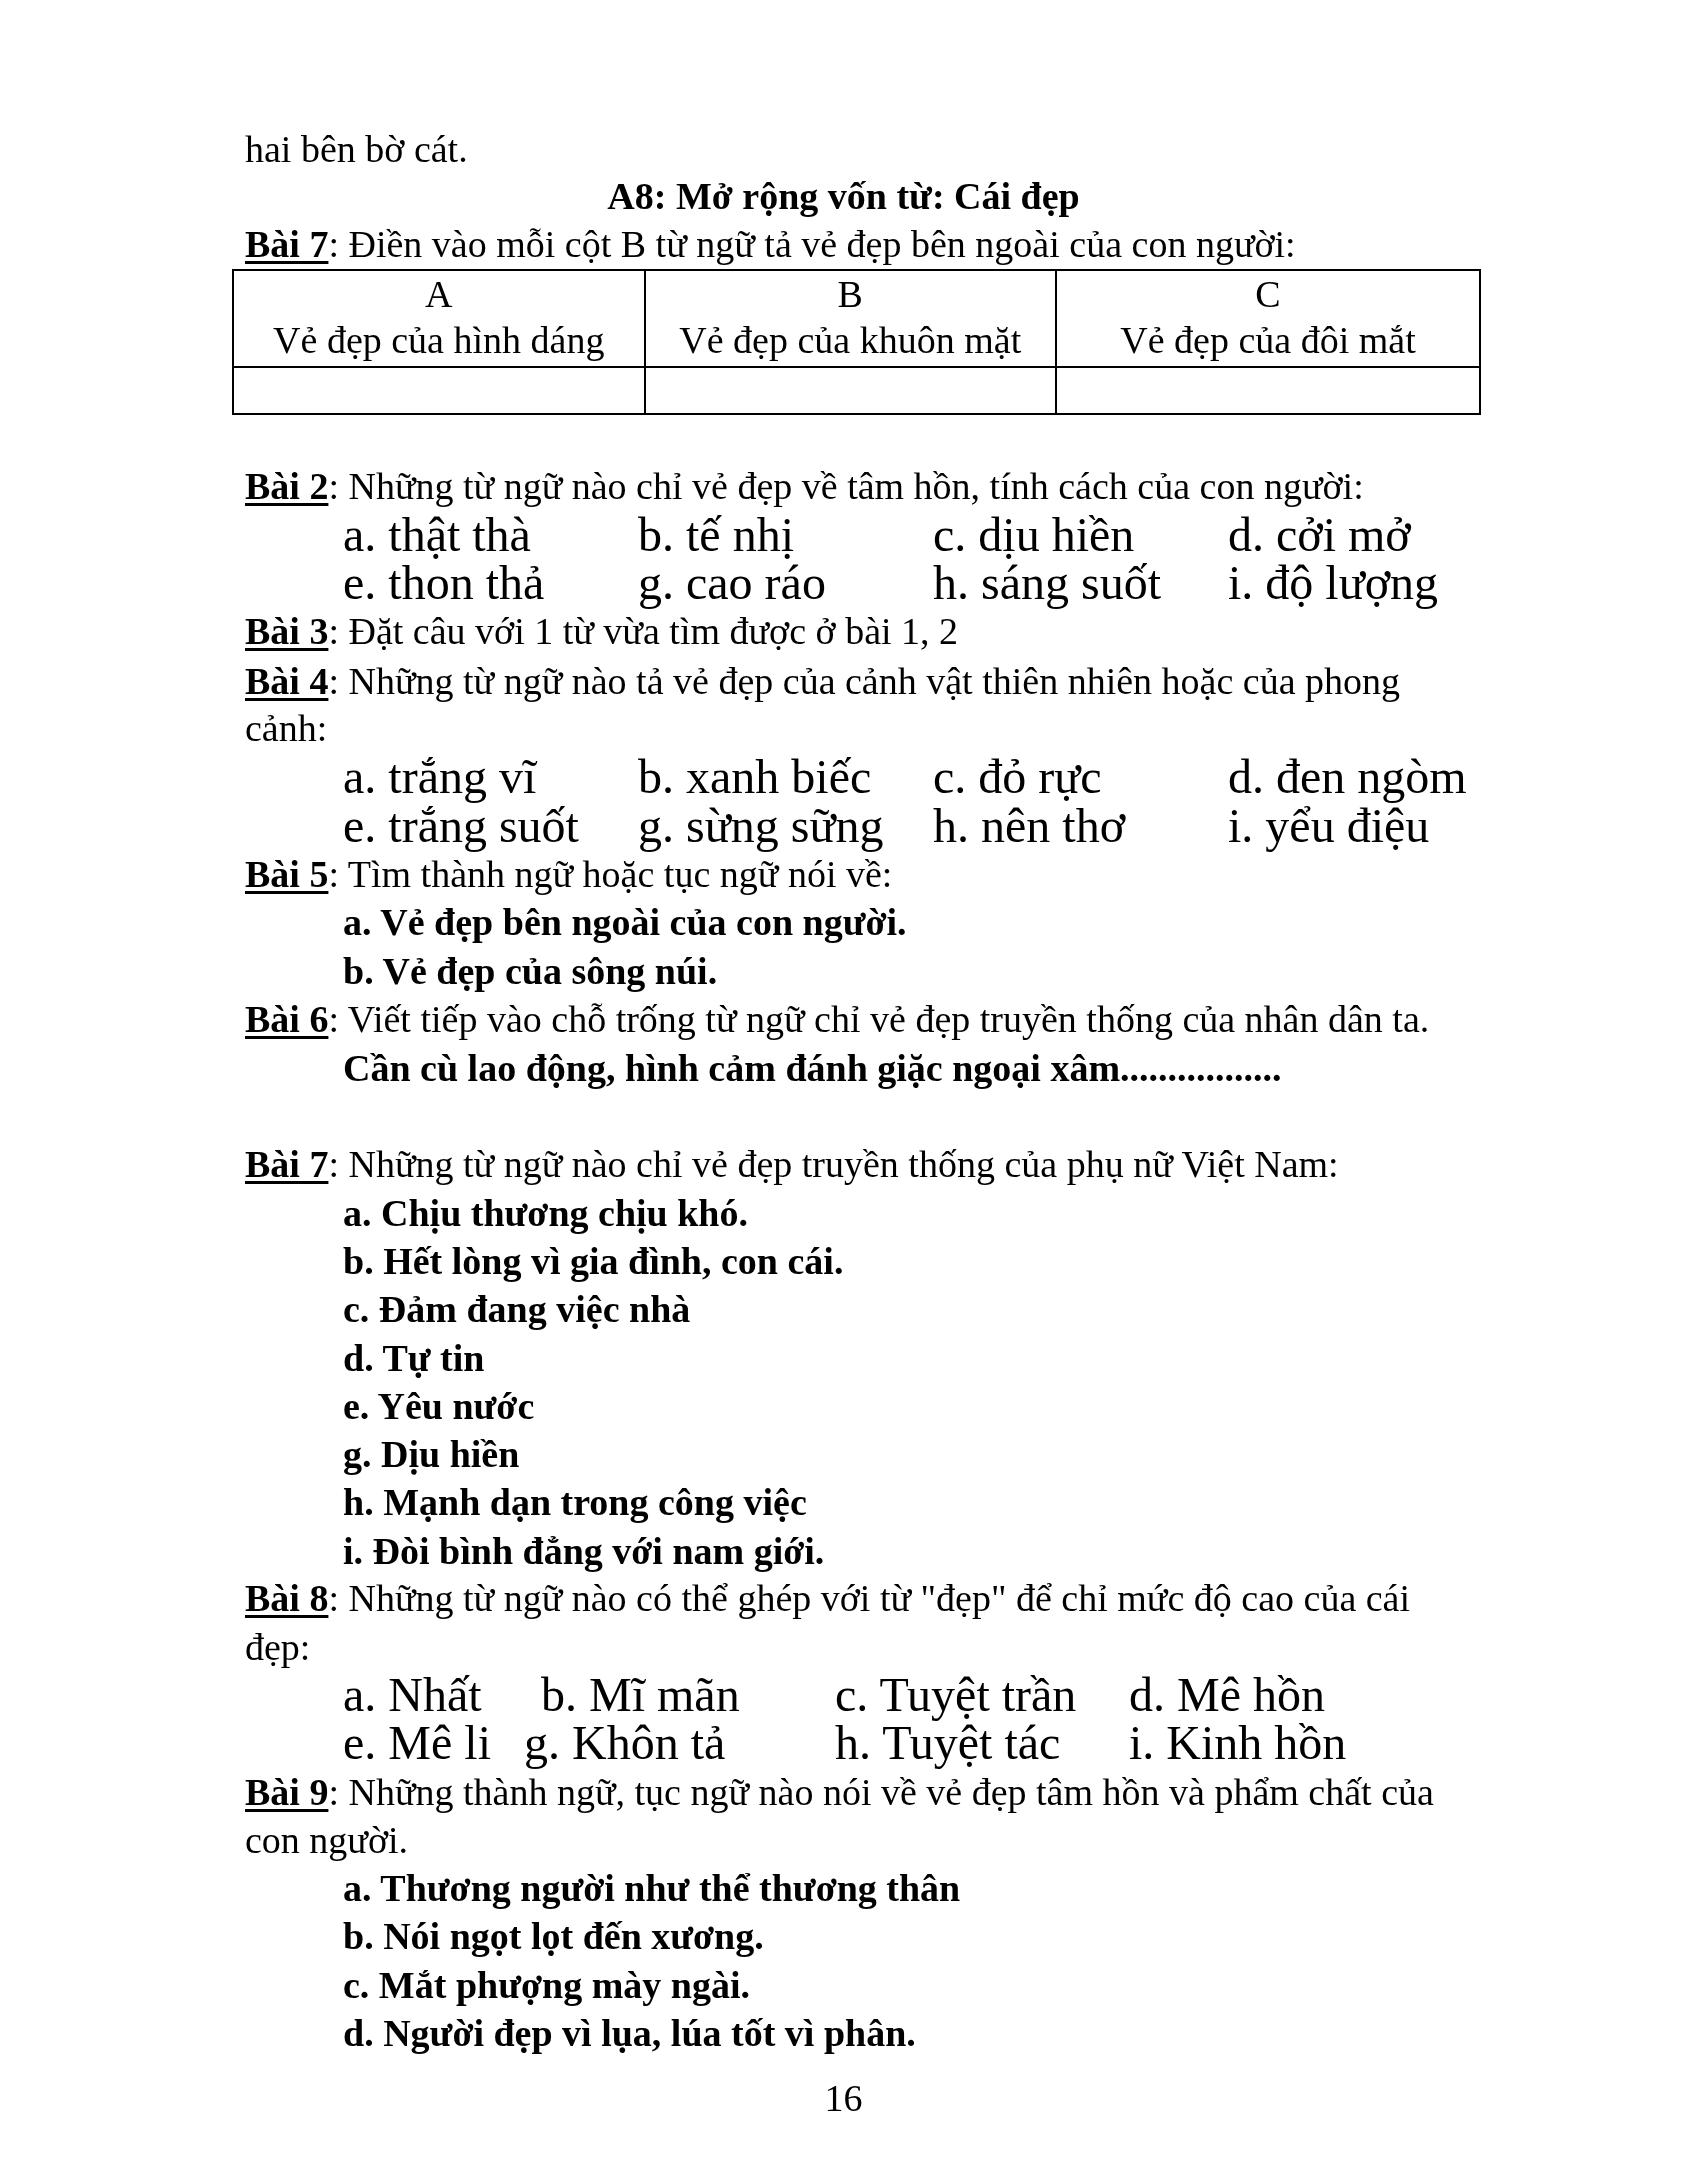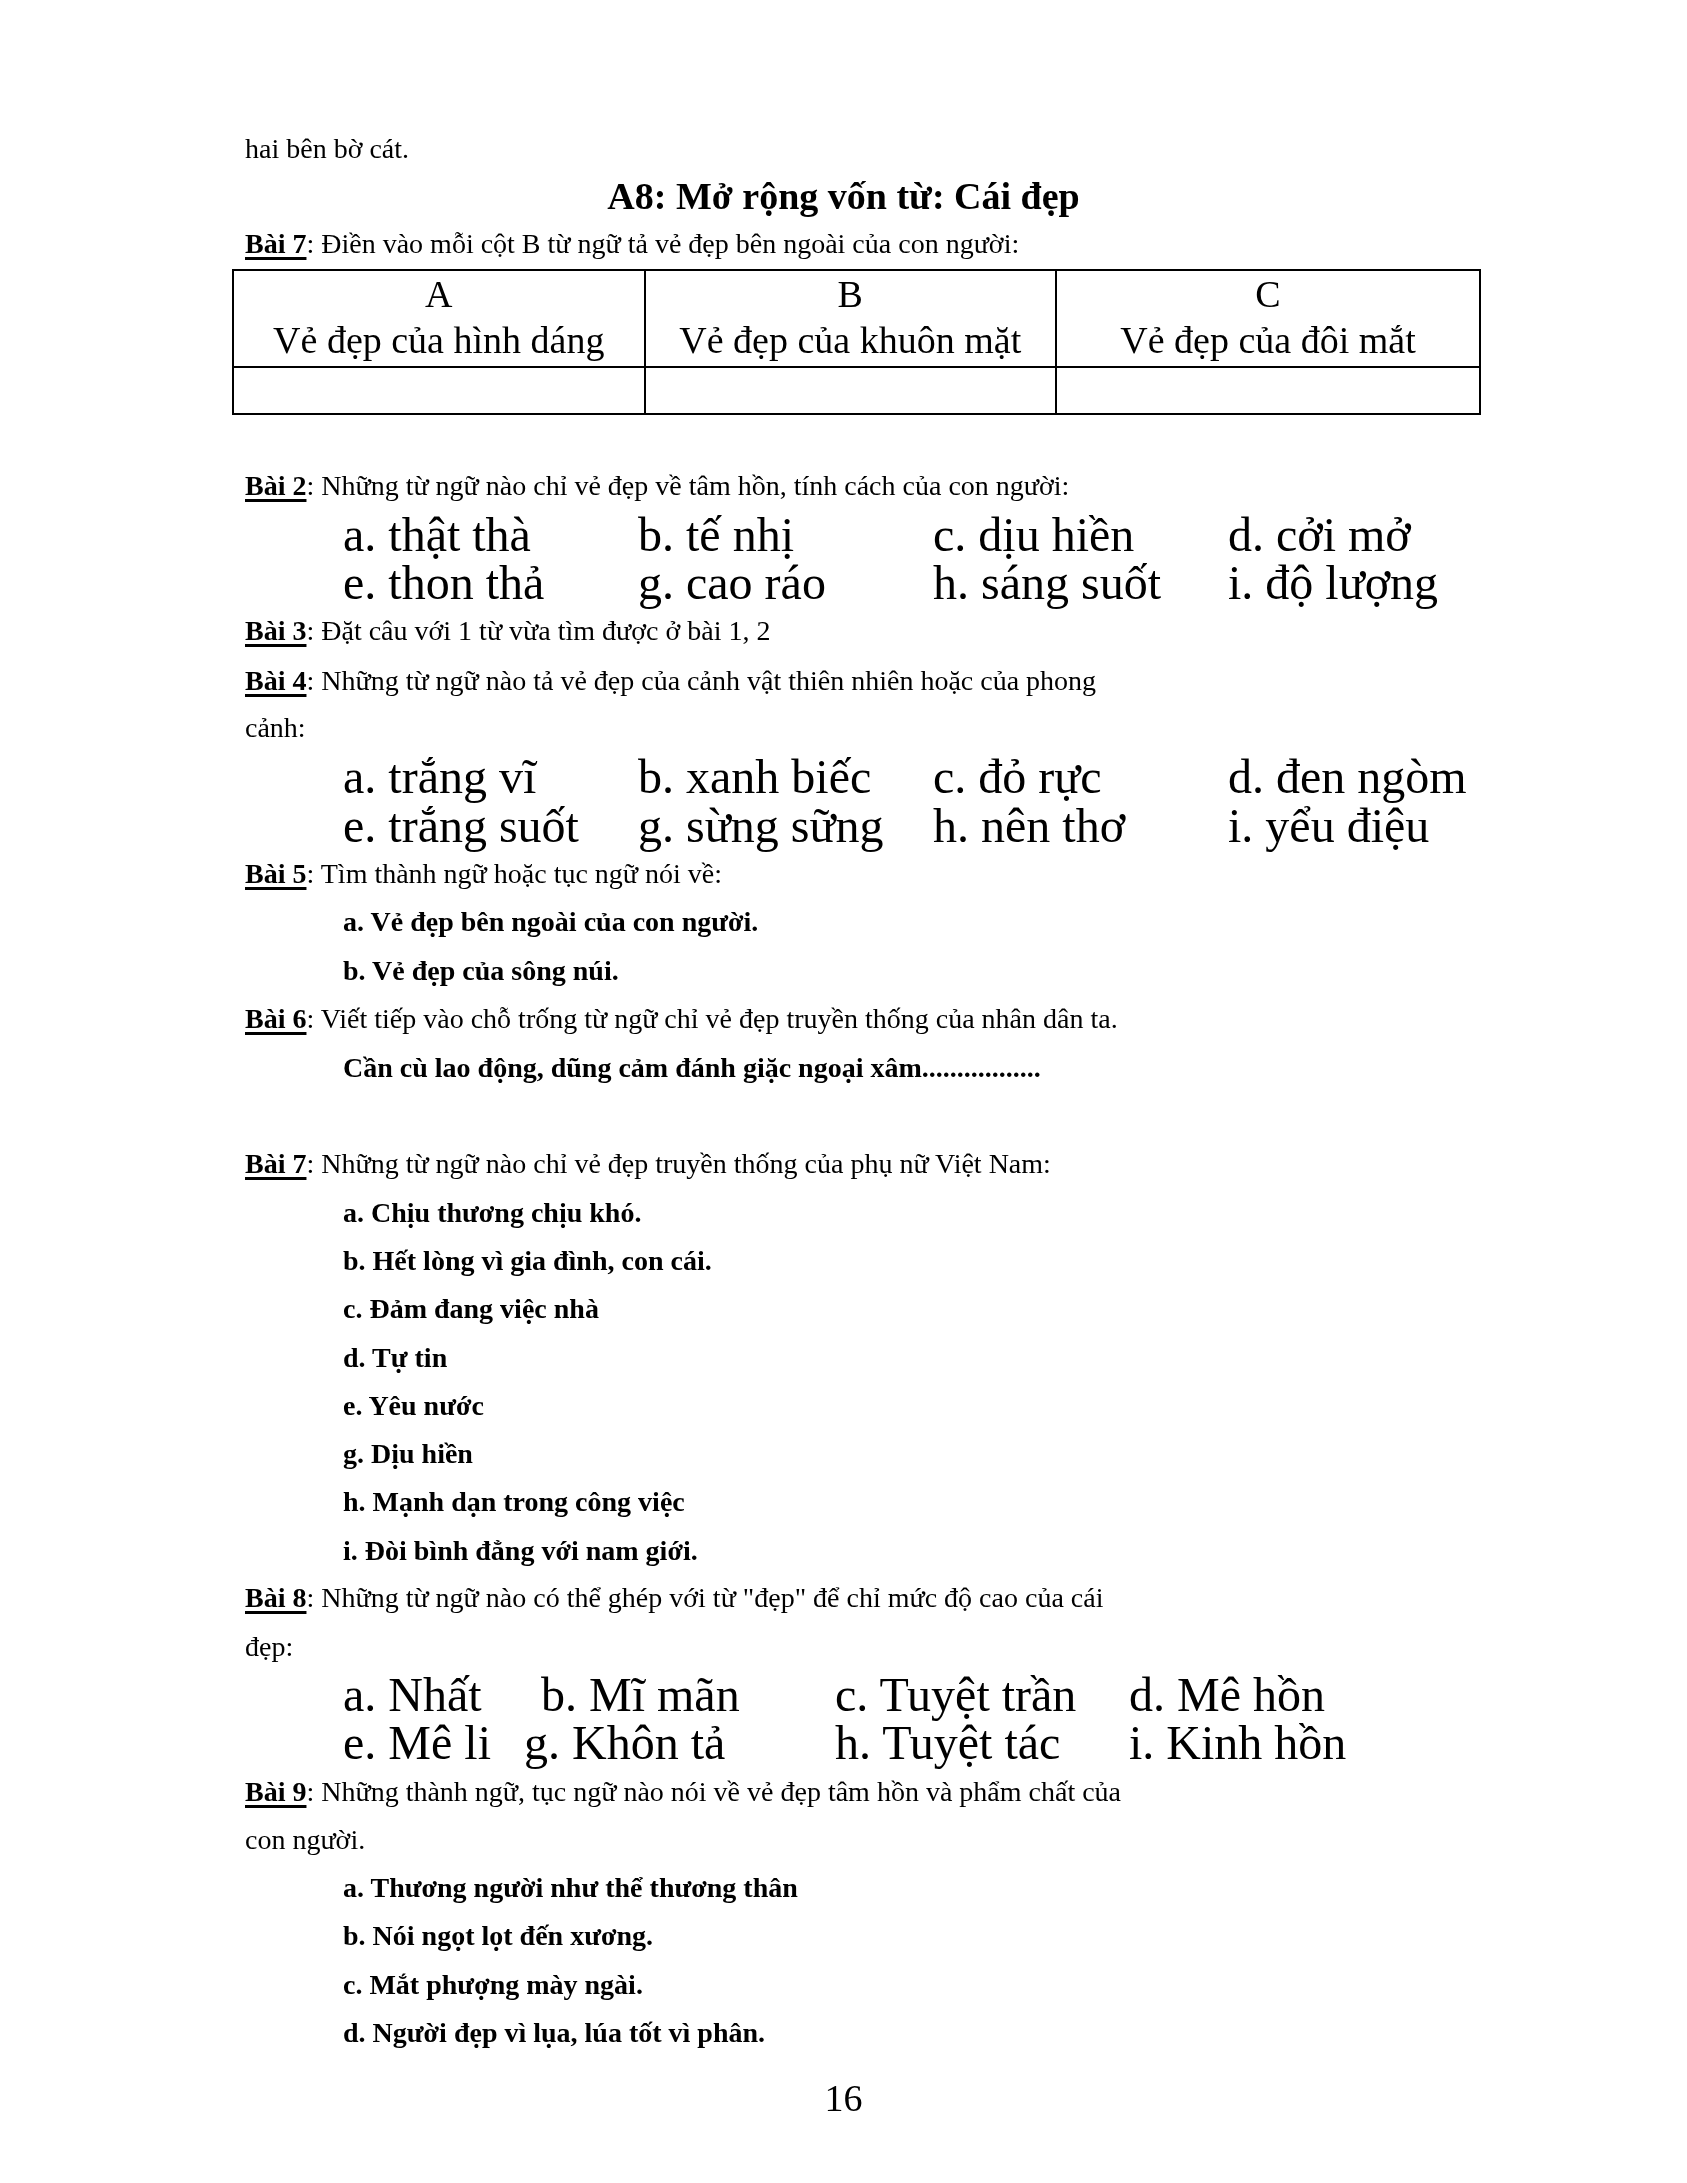--- a/index.html
+++ b/index.html
@@ -1,18 +1,18 @@
 <!DOCTYPE html>
 <html style="font-size:10.6px"><head>
 <meta charset="utf-8">
 <style>
   html, body { margin: 0; padding: 0; background: #ffffff; }
   body { width: 1687px; height: 2183px; position: relative; overflow: hidden;
          font-family: "Liberation Serif", "DejaVu Serif", serif; color: #000; }
-  .ln { position: absolute; font-size: 28px; line-height: 46px; white-space: nowrap; transform: translateY(-23px); }
+  .ln { position: absolute; font-size: 38px; line-height: 46px; white-space: nowrap; transform: translateY(-23px); }
   .l0 { left: 245px; }
   .l1 { left: 343px; font-weight: bold; }
   .b { font-weight: bold; text-decoration: underline; text-decoration-thickness: 3.3px; text-underline-offset: 4px; }
   .title { position: absolute; left: 0; width: 1687px; text-align: center; font-size: 38px; font-weight: bold; line-height: 46px; transform: translateY(-23px); }
   .opt { position: absolute; font-size: 48px; line-height: 46px; white-space: nowrap; transform: translateY(-23px); }
   table.grid { position: absolute; left: 232px; top: 269px; width: 1249px; border-collapse: collapse; }
   table.grid td { border: 2.6px solid #000; text-align: center; font-size: 38px; line-height: 46px; padding: 0; vertical-align: top; }
   table.grid tr.head td { height: 95px; }
   table.grid tr.body td { height: 45px; }
   .pnum { position: absolute; left: 0; width: 1687px; text-align: center; font-size: 38px; line-height: 46px; top: 2075px; }
@@ -73,21 +73,21 @@
   <div class="opt" style="top:826px;left:343px">e. trắng suốt</div>
   <div class="opt" style="top:826px;left:638px">g. sừng sững</div>
   <div class="opt" style="top:826px;left:933px">h. nên thơ</div>
   <div class="opt" style="top:826px;left:1228px">i. yểu điệu</div>
 
   <div class="ln l0" style="top:874px"><span class="b">Bài 5</span><span>: Tìm thành ngữ hoặc tục ngữ nói về:</span></div>
   <div class="ln l1" style="top:922px">a. Vẻ đẹp bên ngoài của con người.</div>
   <div class="ln l1" style="top:971px">b. Vẻ đẹp của sông núi.</div>
 
   <div class="ln l0" style="top:1019px"><span class="b">Bài 6</span><span>: Viết tiếp vào chỗ trống từ ngữ chỉ vẻ đẹp truyền thống của nhân dân ta.</span></div>
-  <div class="ln l1" style="top:1068px">Cần cù lao động, dũng cảm đánh giặc ngoại xâm.................</div>
+  <div class="ln l1" style="top:1068px">Cần cù lao động, hình cảm đánh giặc ngoại xâm.................</div>
 
   <div class="ln l0" style="top:1164px"><span class="b">Bài 7</span><span>: Những từ ngữ nào chỉ vẻ đẹp truyền thống của phụ nữ Việt Nam:</span></div>
   <div class="ln l1" style="top:1213px">a. Chịu thương chịu khó.</div>
   <div class="ln l1" style="top:1261px">b. Hết lòng vì gia đình, con cái.</div>
   <div class="ln l1" style="top:1309px">c. Đảm đang việc nhà</div>
   <div class="ln l1" style="top:1358px">d. Tự tin</div>
   <div class="ln l1" style="top:1406px">e. Yêu nước</div>
   <div class="ln l1" style="top:1454px">g. Dịu hiền</div>
   <div class="ln l1" style="top:1502px">h. Mạnh dạn trong công việc</div>
   <div class="ln l1" style="top:1551px">i. Đòi bình đẳng với nam giới.</div>

